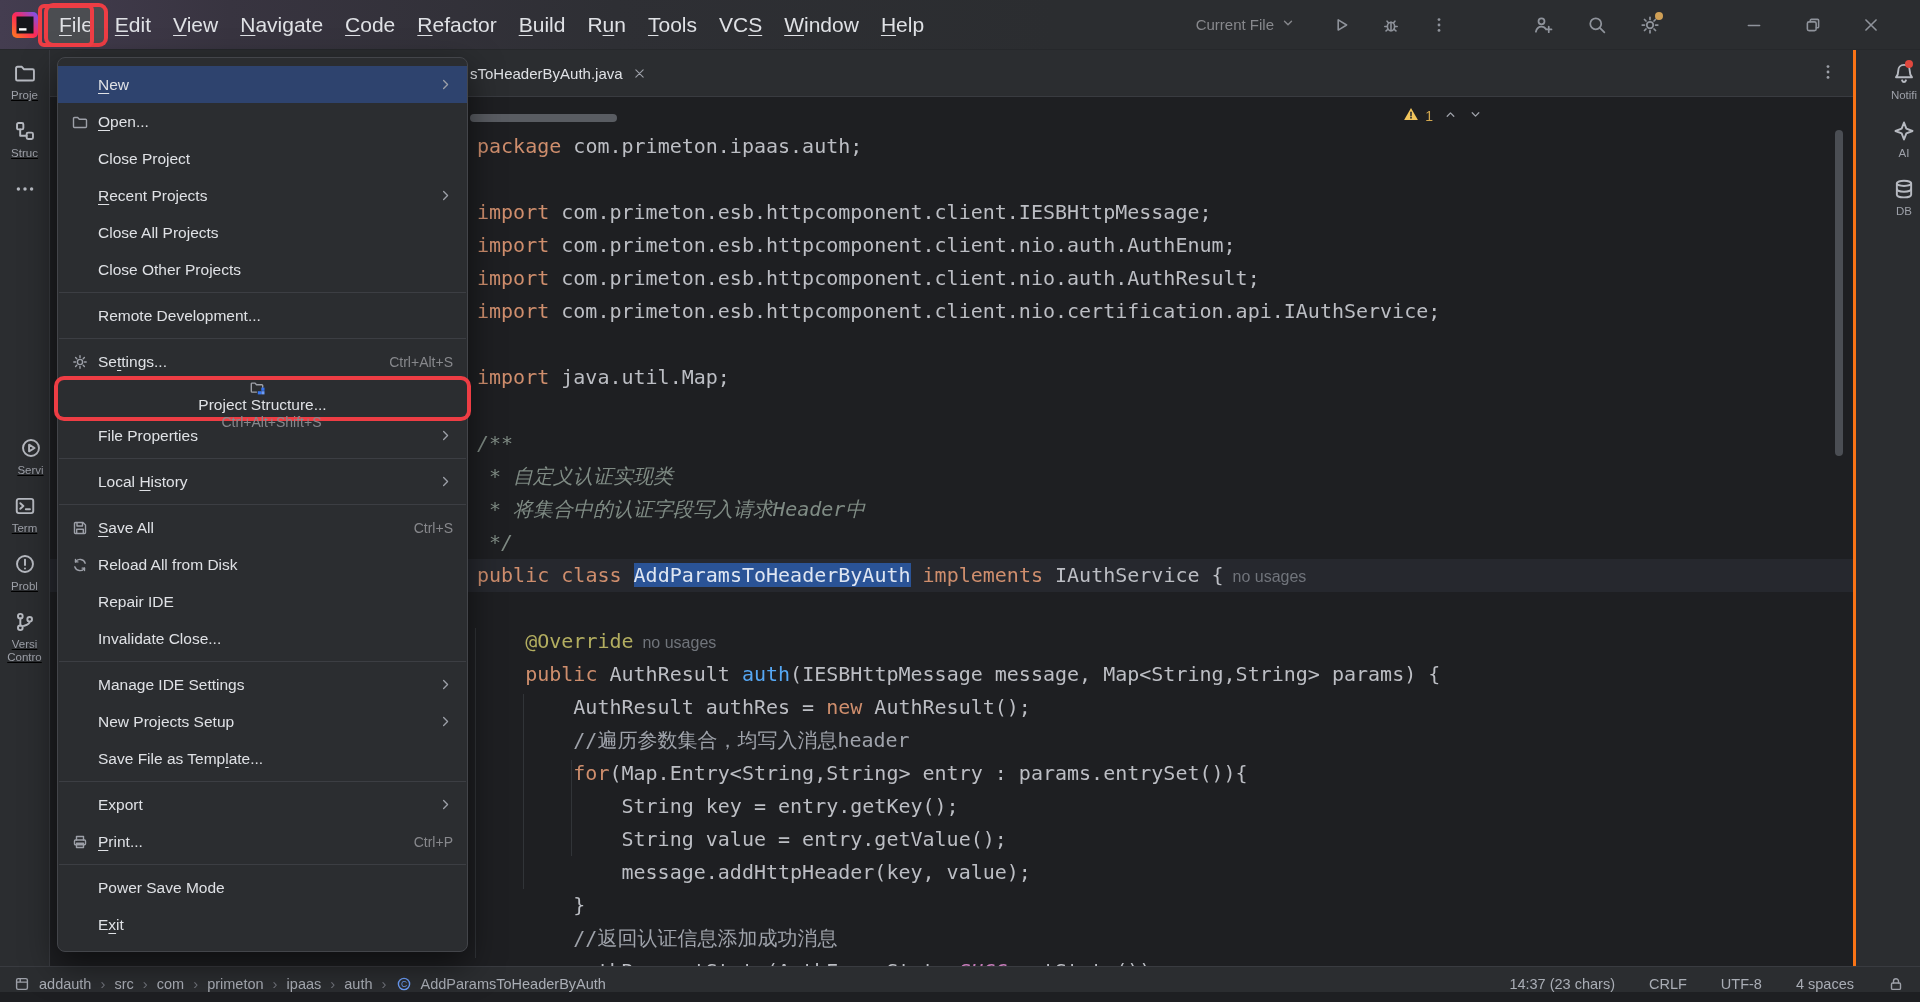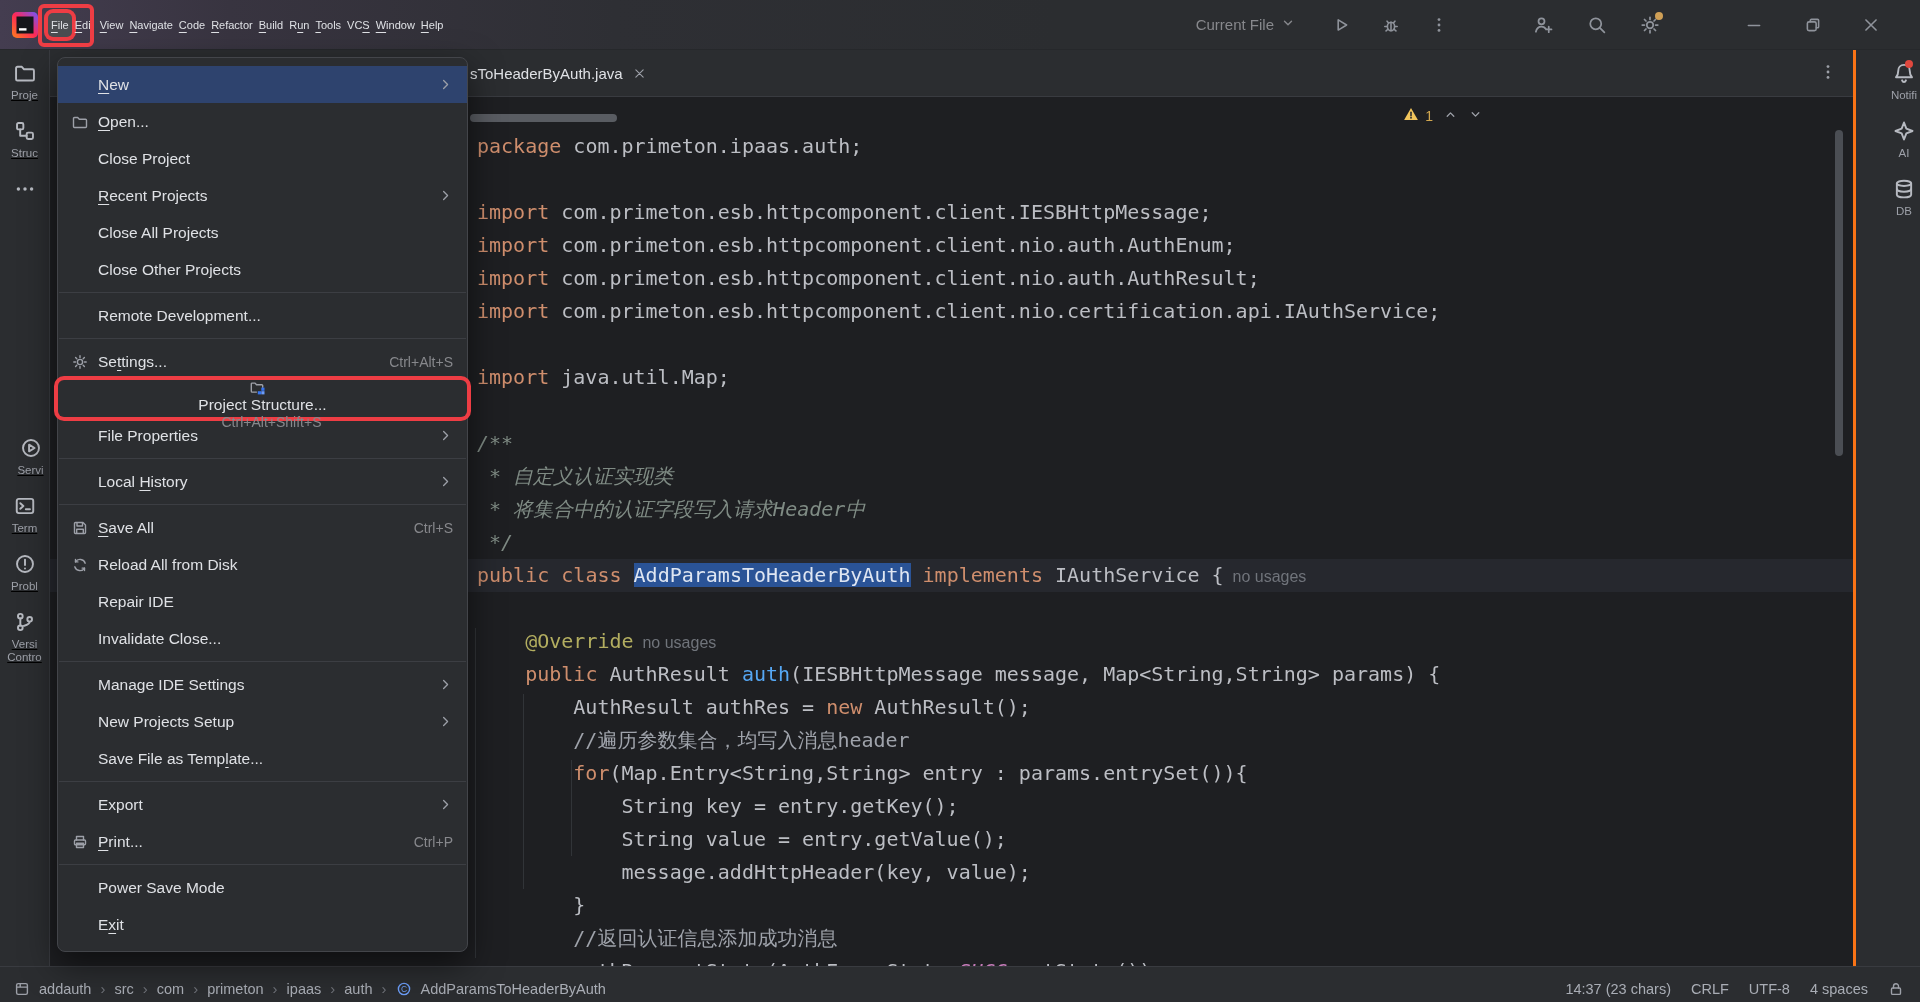--- a/index.html
+++ b/index.html
@@ -6,21 +6,21 @@
   html,body { width:1920px; height:1002px; overflow:hidden; background:#1e1f22;
               font-family:"Liberation Sans", sans-serif; }
   .app { position:relative; width:1920px; height:1002px; }
 
   
   .titlebar { height:50px; display:flex; align-items:center; position:relative; z-index:40;
     background:linear-gradient(90deg,#443d50 0%,#383440 12%,#2e2f34 32%,#2b2d30 55%,#2b2d30 100%);
     border-bottom:1px solid #26282b; }
   .logo { width:26px; height:26px; margin:0 10px 0 12px; flex:0 0 auto; }
   .menubar { display:flex; align-items:center; height:100%; }
-  .mb-item { padding:6px 3px; font-size:11px; color:#dfe1e5; border-radius:5px; cursor:default; }
+  .mb-item { padding:6px 11px; font-size:21px; color:#dfe1e5; border-radius:5px; cursor:default; }
   .mb-item.boxed { box-shadow:0 0 0 4px #ee3d44; background:#4b4d51; }
   .mn { text-decoration:underline; text-underline-offset:3px; text-decoration-thickness:1px; }
   .tb-right { margin-left:auto; display:flex; align-items:center; padding-right:40px; color:#9da0a8; }
   .run-widget { display:flex; align-items:center; gap:6px; color:#87888c; font-size:15px;text-align:center; }
   .tb-btn { display:flex; align-items:center; justify-content:center; position:relative; color:#8f939b; }
   .badge-dot { position:absolute; top:-3px; right:-3px; width:8px; height:8px; border-radius:50%; }
 
   
   .main { display:flex; height:916px; }
   .stripe { background:#2b2d30; padding-top:12px; display:flex; flex-direction:column; align-items:center; }
@@ -68,26 +68,26 @@
   .mi.selected { background:#2e436e; }
   .mi.boxed { box-shadow:0 0 0 4px #ee3d44; border-radius:6px;flex-direction:column; }
   .mi-icon { width:16px; height:16px; margin-right:10px; flex:0 0 auto; color:#9da0a8; }
   .mi-spacer { width:26px; flex:0 0 auto; }
   .mi-label { flex:1; white-space:nowrap; }
   .mi-short { font-size:14px; color:#87888c; margin-left:18px; }
   .mi-sub { color:#9da0a8; margin-left:18px; display:flex; }
   .msep { height:1px; background:#3c3e43; margin:4px 1px; }
 
   
-  .statusbar { height:36px; background:#2b2d30; border-top:1px solid #393b40;
+  .statusbar { height:26px; background:#2b2d30; border-top:1px solid #393b40;
     display:flex; align-items:center; padding:8px 16px 0 14px; color:#a9adb5; font-size:14.5px; position:relative; z-index:45; }
   .crumbs { display:flex; align-items:center; gap:9px; }
   .crumb-sep { color:#6f7279; font-size:15px; }
   .crumb-ico { display:flex; color:#9da0a8; }
-  .sb-right { margin-left:auto; display:flex; align-items:center; gap:20px; }
+  .sb-right { margin-left:auto; display:flex; align-items:center; gap:34px; }
 
   
   .anno-file { position:absolute; left:38px; top:4px; width:56px; height:43px; border:4px solid #ee3d44;
                border-radius:6px; z-index:70; pointer-events:none; }
 
   .ic { fill:none; stroke:currentColor; stroke-width:1.4; stroke-linecap:round; stroke-linejoin:round; }
 </style>
 </head>
 <body>
 

